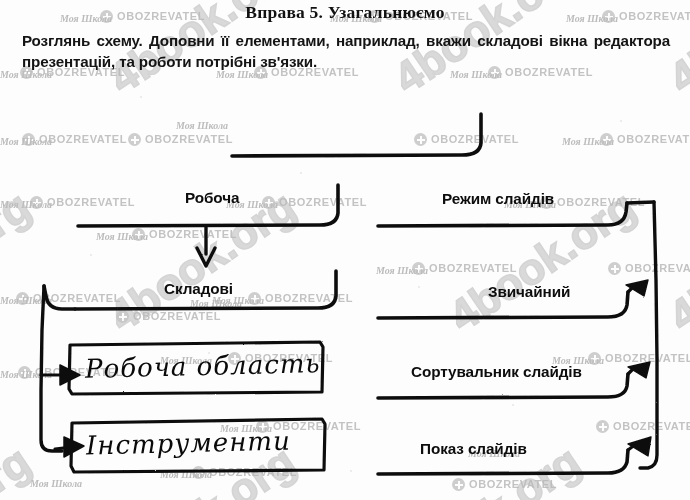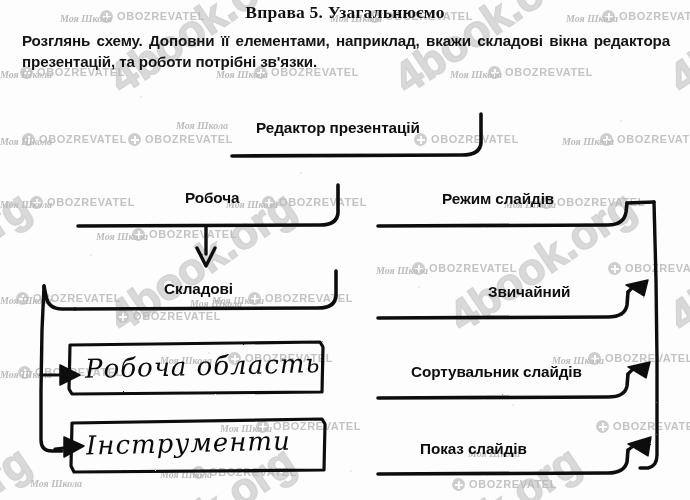--- a/index.html
+++ b/index.html
@@ -267,21 +267,20 @@
           <path d="M628,374 L634,368" stroke-width="3.2"></path>
           <path d="M650,362 L628,367 L646,378 Z" fill="#111111" stroke-width="1.4"></path>
 
           <path d="M378,474 L608,473 Q624,473 627,462 L628,450" stroke-width="3.6"></path>
           <path d="M628,450 L636,444" stroke-width="3.2"></path>
           <path d="M651,437 L628,444 L648,456 Z" fill="#111111" stroke-width="1.4"></path>
 
         </g>
       </svg>
 
-      <div class="nodelabel" style="left:256px;top:119px;">Редактор презентацій</div>
 
       <div class="nodelabel" style="left:185px;top:189px;">Робоча</div>
 
       <div class="nodelabel" style="left:164px;top:280px;">Складові</div>
 
       <div class="nodelabel" style="left:442px;top:190px;">Режим слайдів</div>
 
       <div class="nodelabel" style="left:488px;top:283px;">Звичайний</div>
 
       <div class="nodelabel" style="left:411px;top:363px;">Сортувальник слайдів</div>

